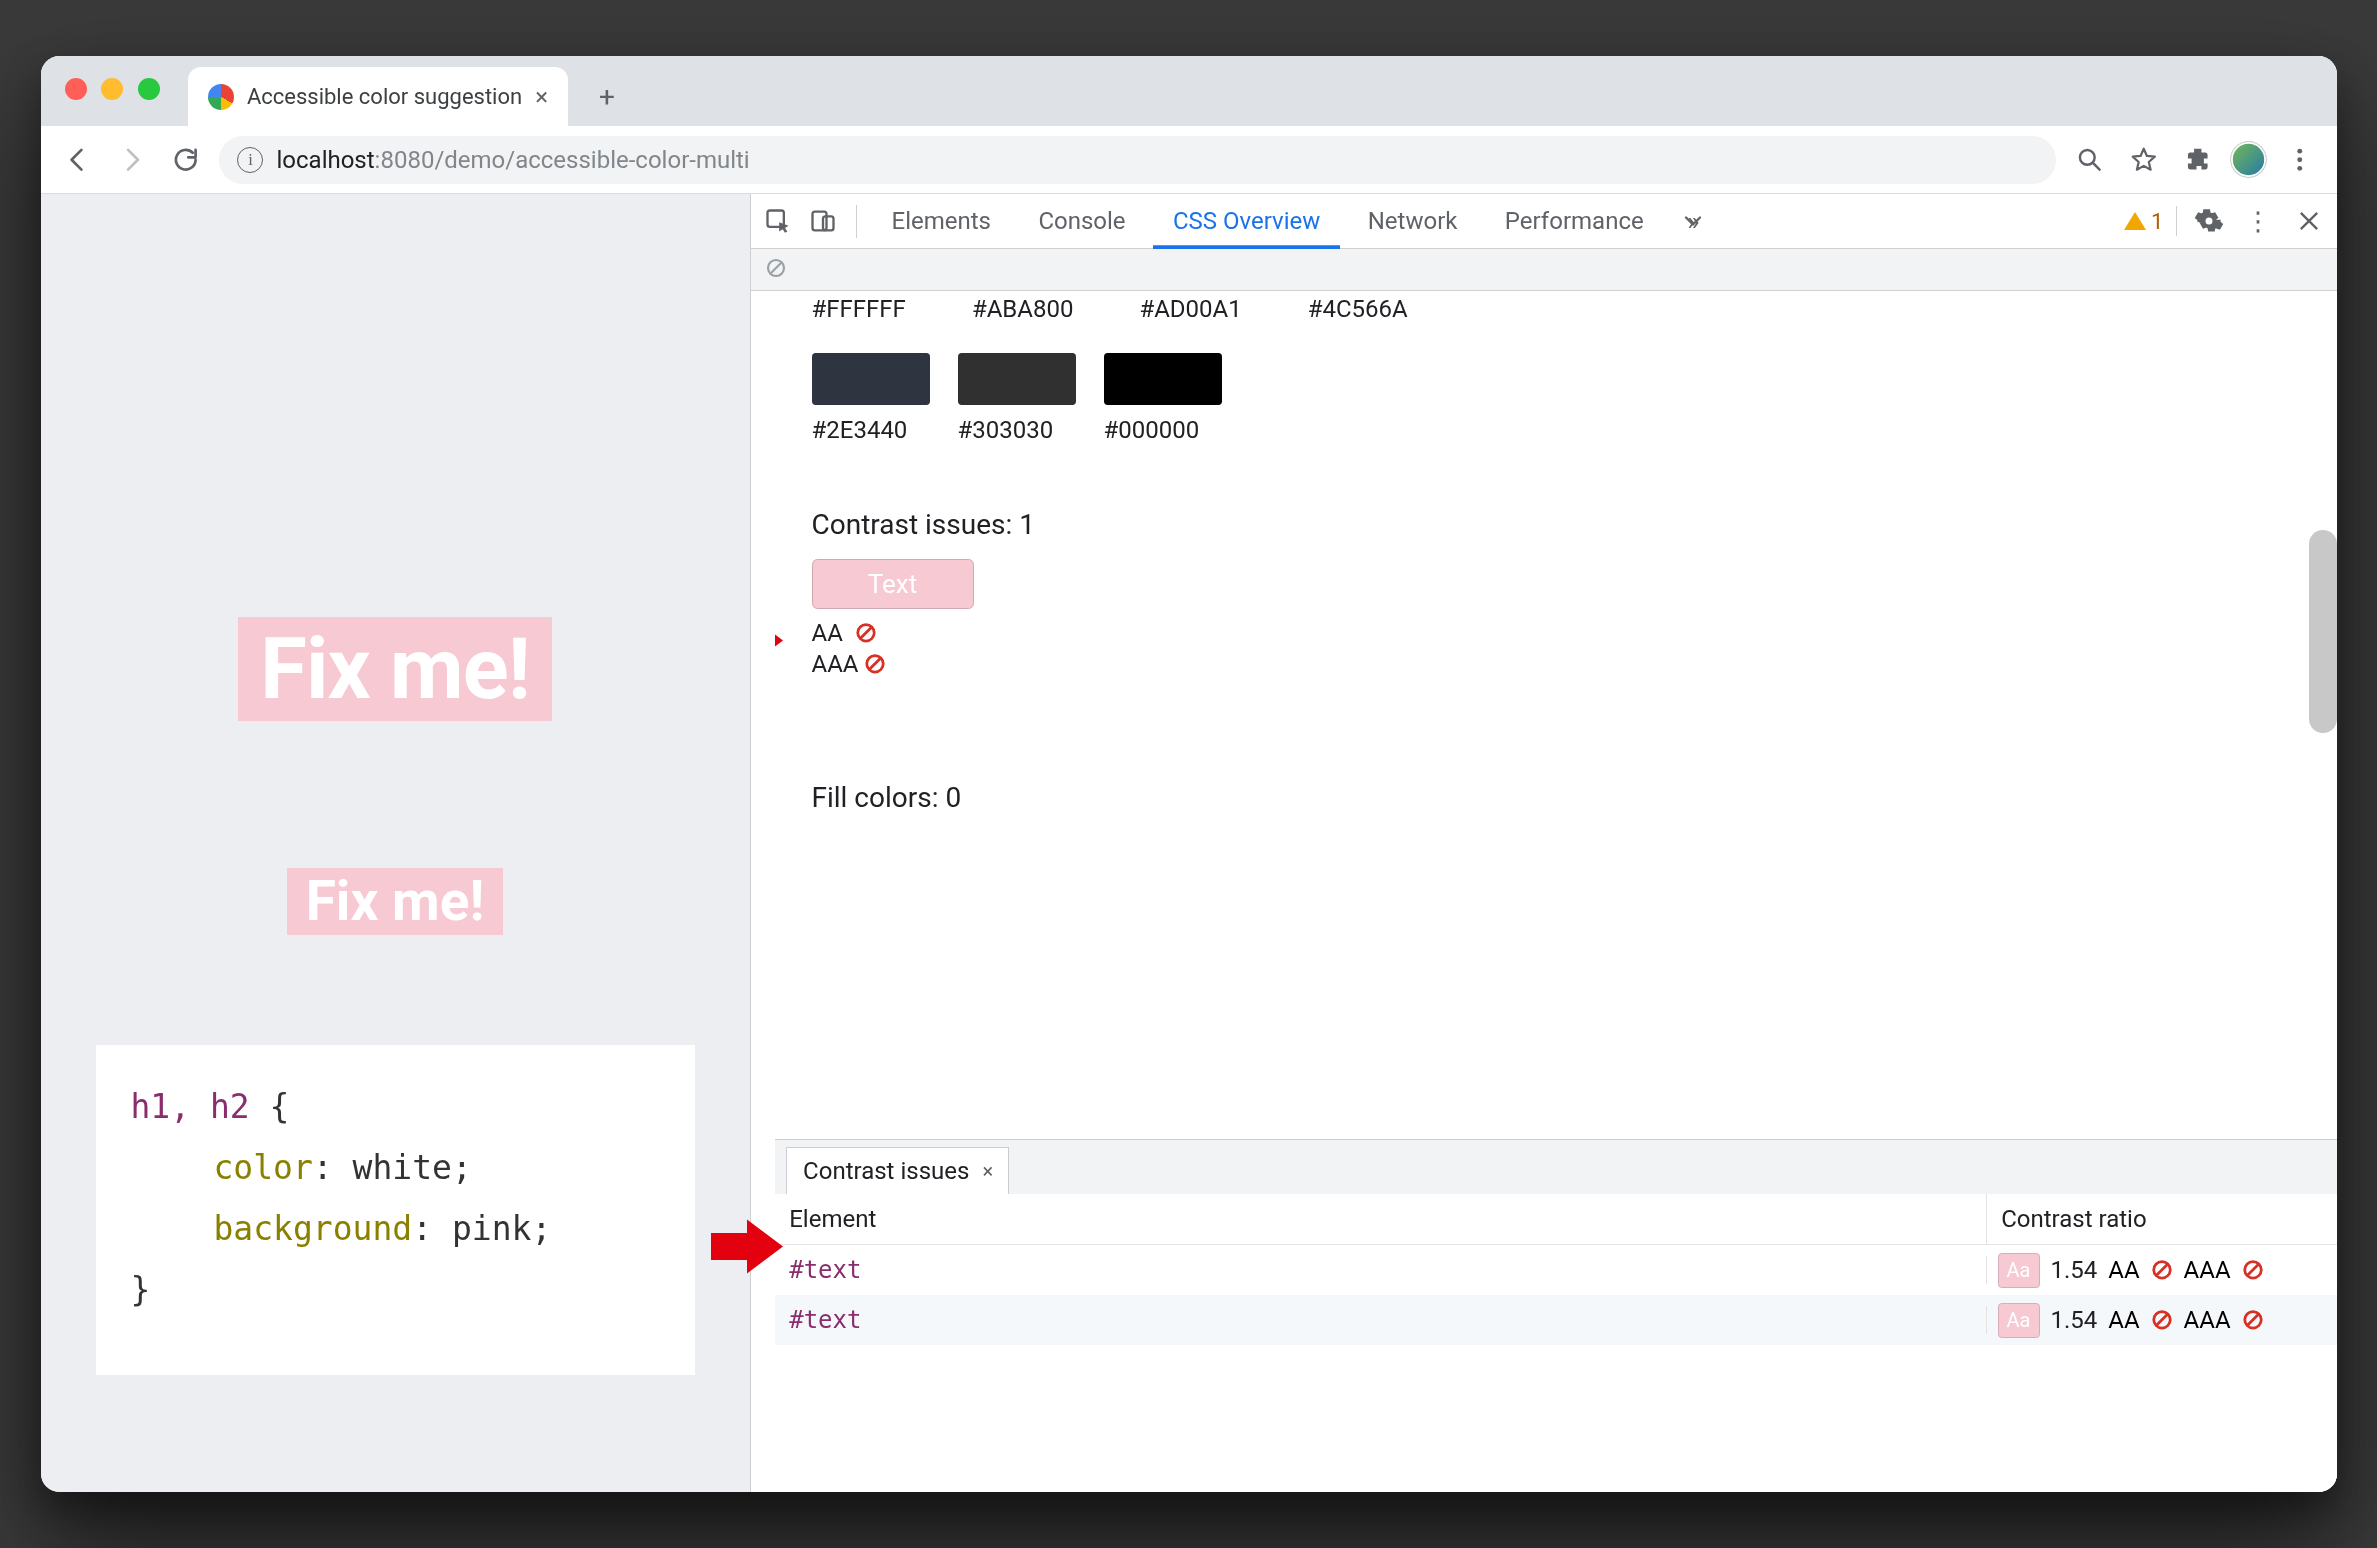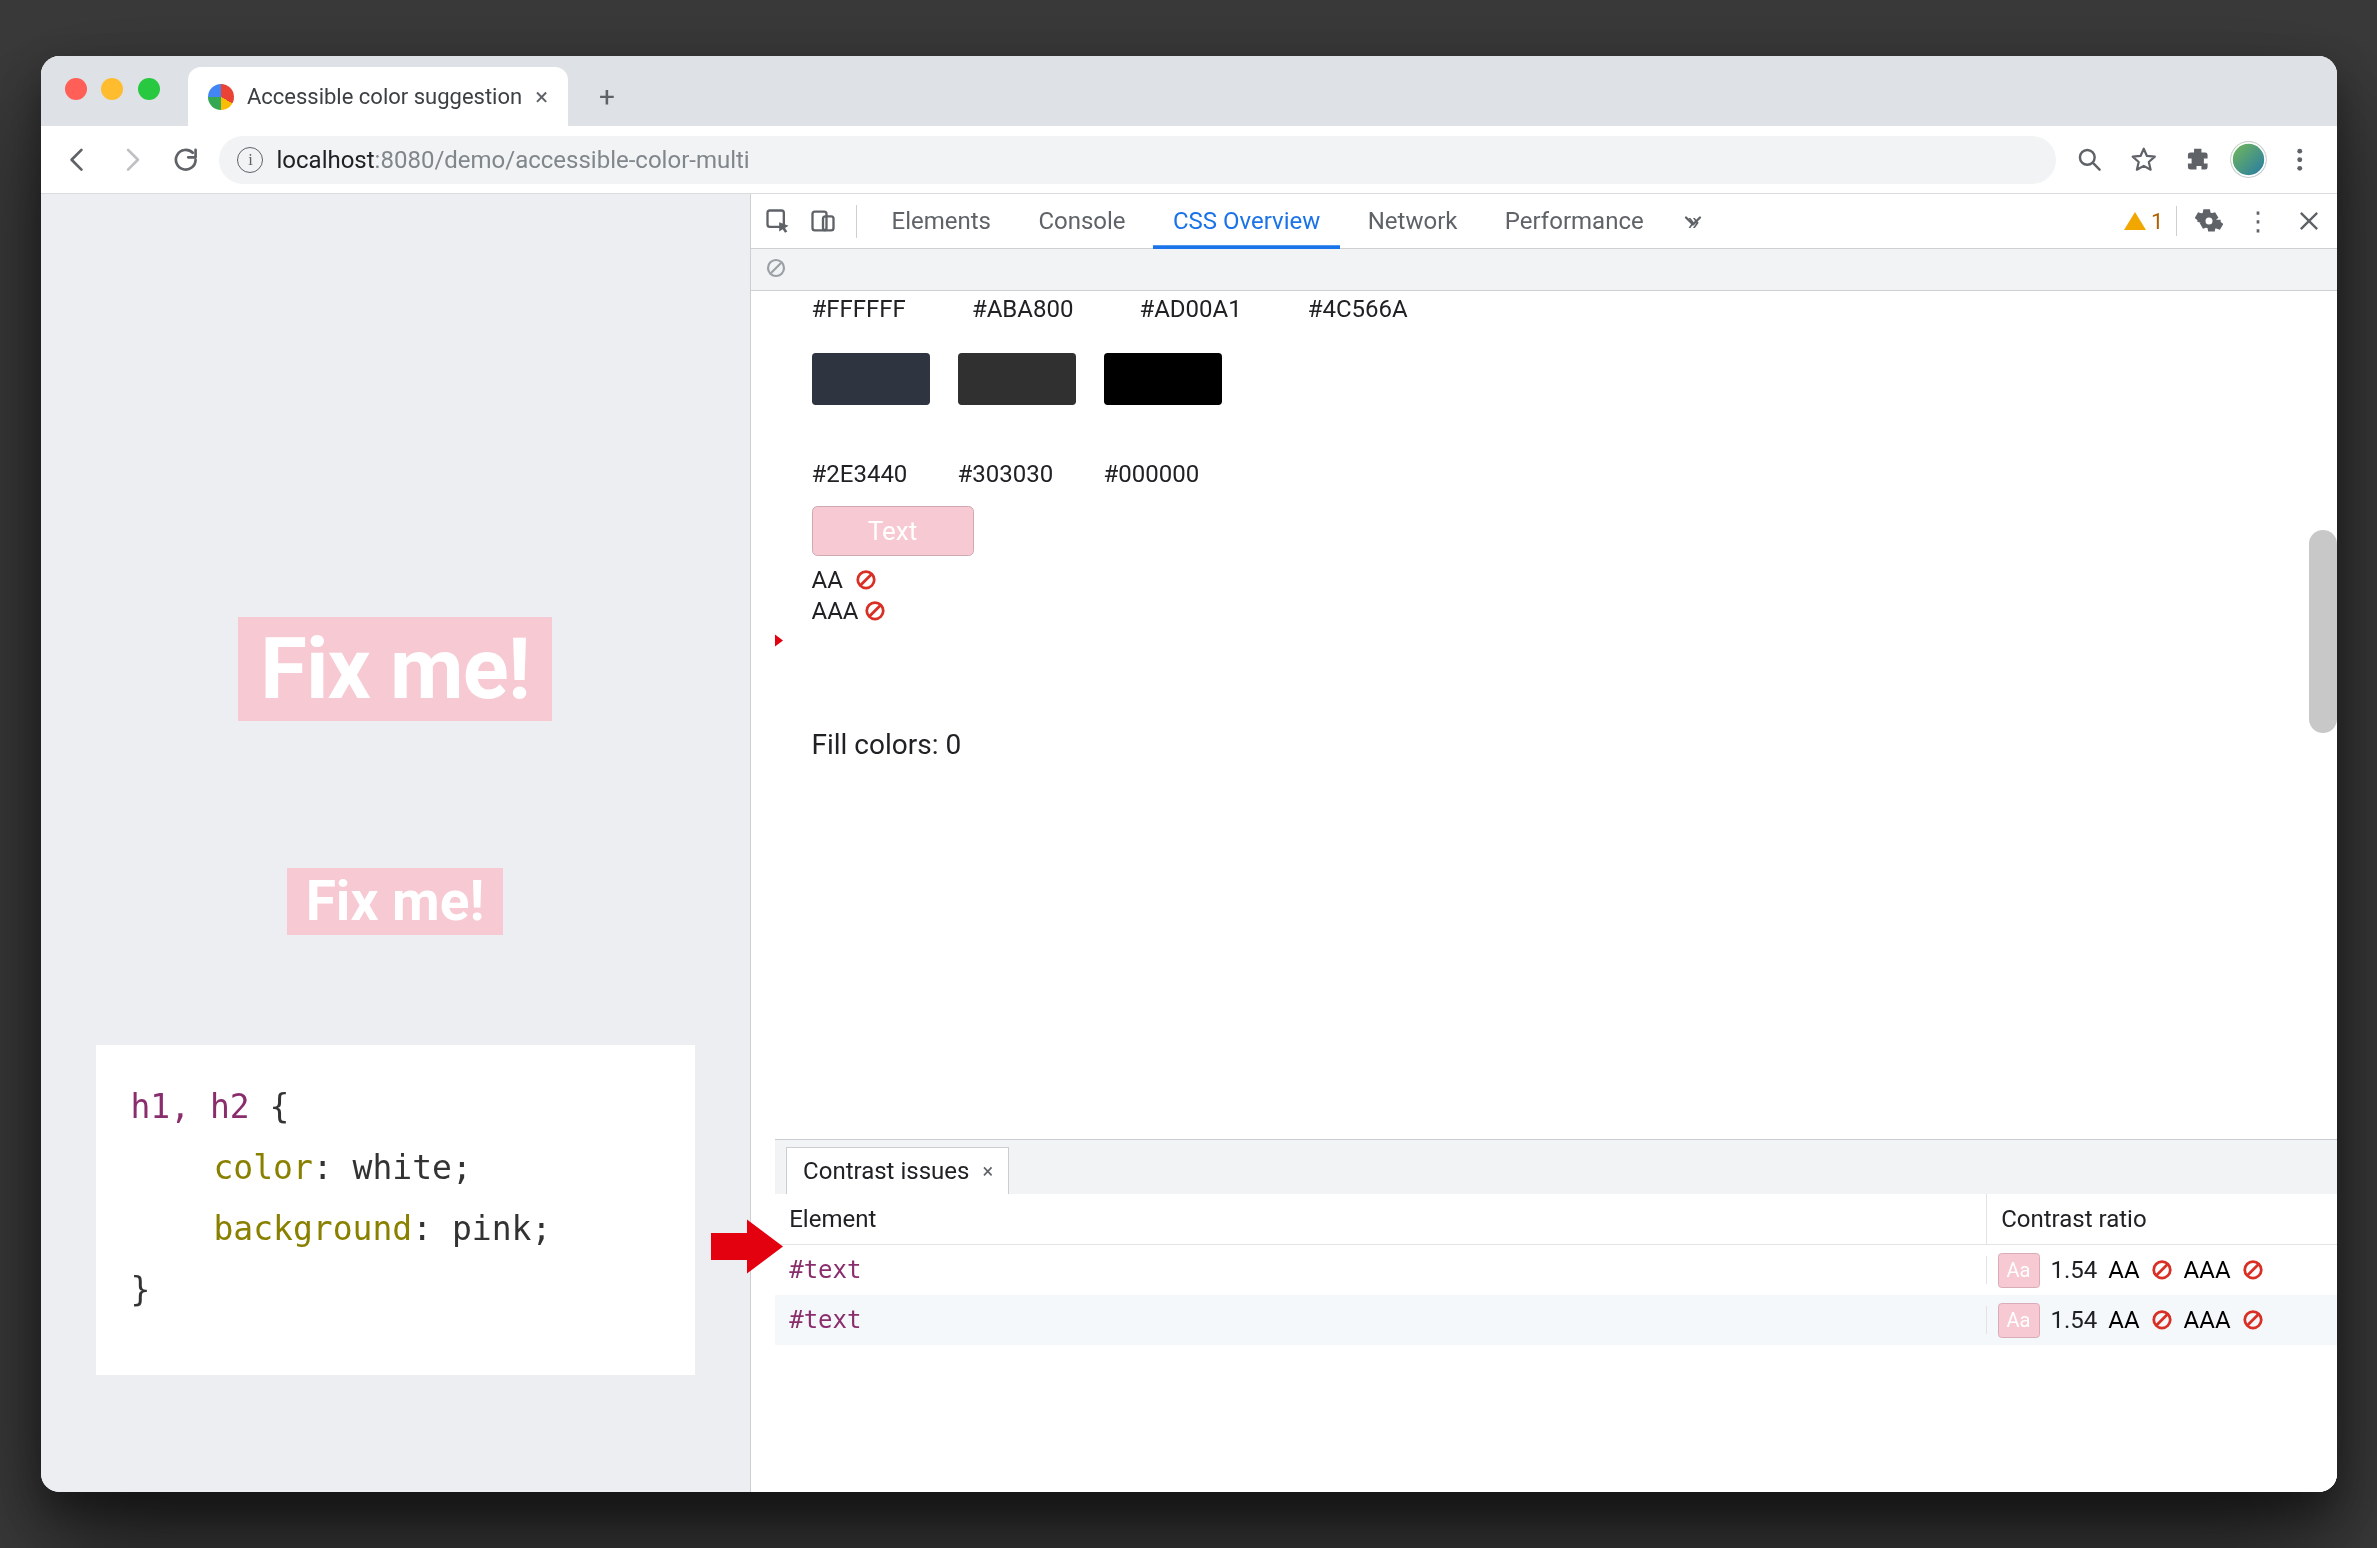--- a/index.html
+++ b/index.html
@@ -207,21 +207,21 @@
     overflow:hidden;
     padding: 0 37px 18.4px;
     position:relative;
   }
   .hexrow { display:flex; gap:66px; font-size:24px; color:#202124; font-weight:400;}
   .hexrow.top { margin-top:5.5px; color:#202124;}
   .hexrow.top span { text-decoration: line-through; text-decoration-color: transparent;}
   .swatchrow { display:flex; gap:28px; margin-top:28px;}
   .swatch { width:118px; height:52px; border-radius:3.7px;}
   .cap { font-size:24px; color:#202124; margin-top:11px;}
-  .swcol { display:flex;flex-direction:column;gap:44px;}
+  .swcol { display:flex;flex-direction:column;}
   .section-h { font-size:28px; color:#202124; margin-top:64px;}
   .textswatch {
     margin-top:18.4px;
     width:162px; height:50px;
     border-radius:5.5px;
     background:#f7c9d3;
     border:0.9px solid #cfa8b2;
     color:#fff;
     display:flex;align-items:center;justify-content:center;
     font-size:26px;
@@ -425,20 +425,21 @@
               <div class="swcol">
                 <div class="swatch" style="background:#303030"></div>
                 <div class="cap">#303030</div>
               </div>
               <div class="swcol">
                 <div class="swatch" style="background:#000000"></div>
                 <div class="cap">#000000</div>
               </div>
             </div>
 
+            <div class="section-h">Contrast issues: 1</div>
             <div class="textswatch">Text</div>
             <div class="aas">
               <span>AA</span>&nbsp;&nbsp;<span class="noicon"><svg viewBox="0 0 24 24">
                     <circle cx="12" cy="12" r="9" stroke="#d93025" stroke-width="3" fill="none"></circle>
                     <path d="M6 18L18 6" stroke="#d93025" stroke-width="3"></path>
                   </svg></span><br>
               <span>AAA</span>&nbsp;<span class="noicon"><svg viewBox="0 0 24 24">
                     <circle cx="12" cy="12" r="9" stroke="#d93025" stroke-width="3" fill="none"></circle>
                     <path d="M6 18L18 6" stroke="#d93025" stroke-width="3"></path>
                   </svg></span>

